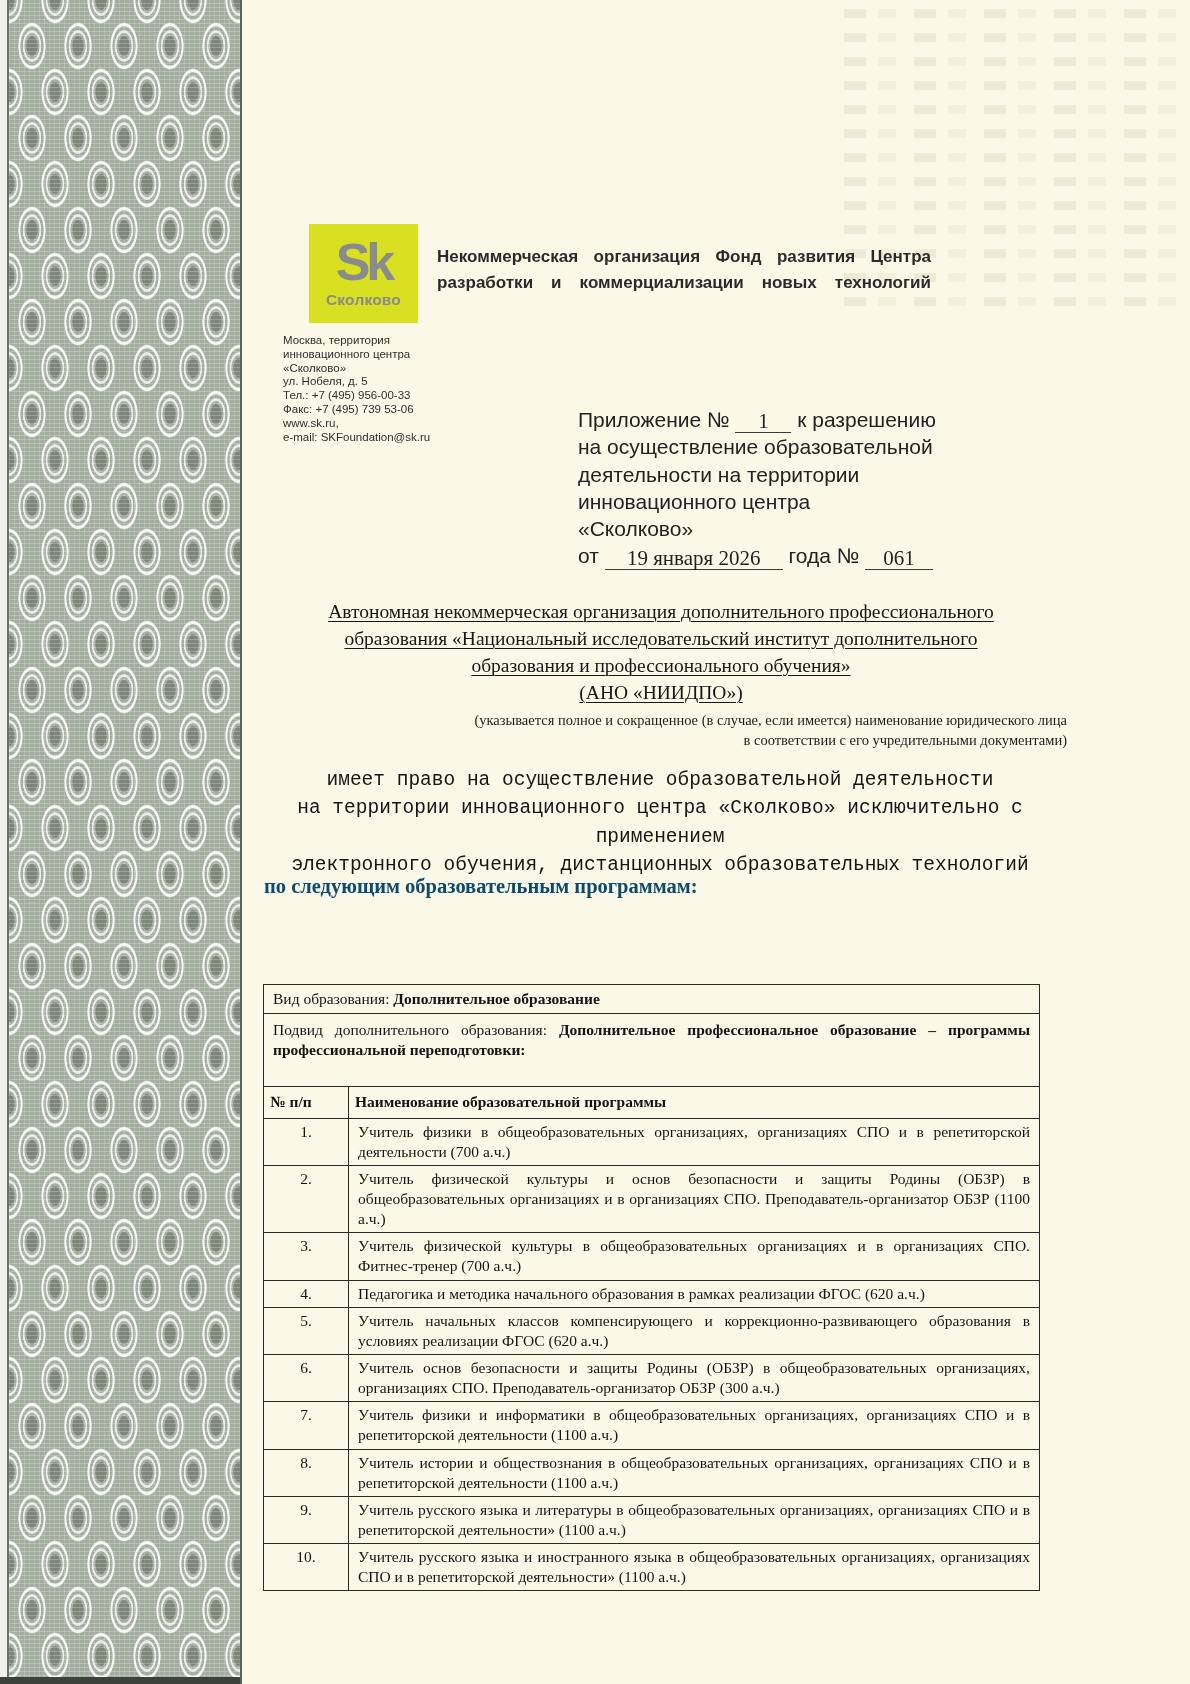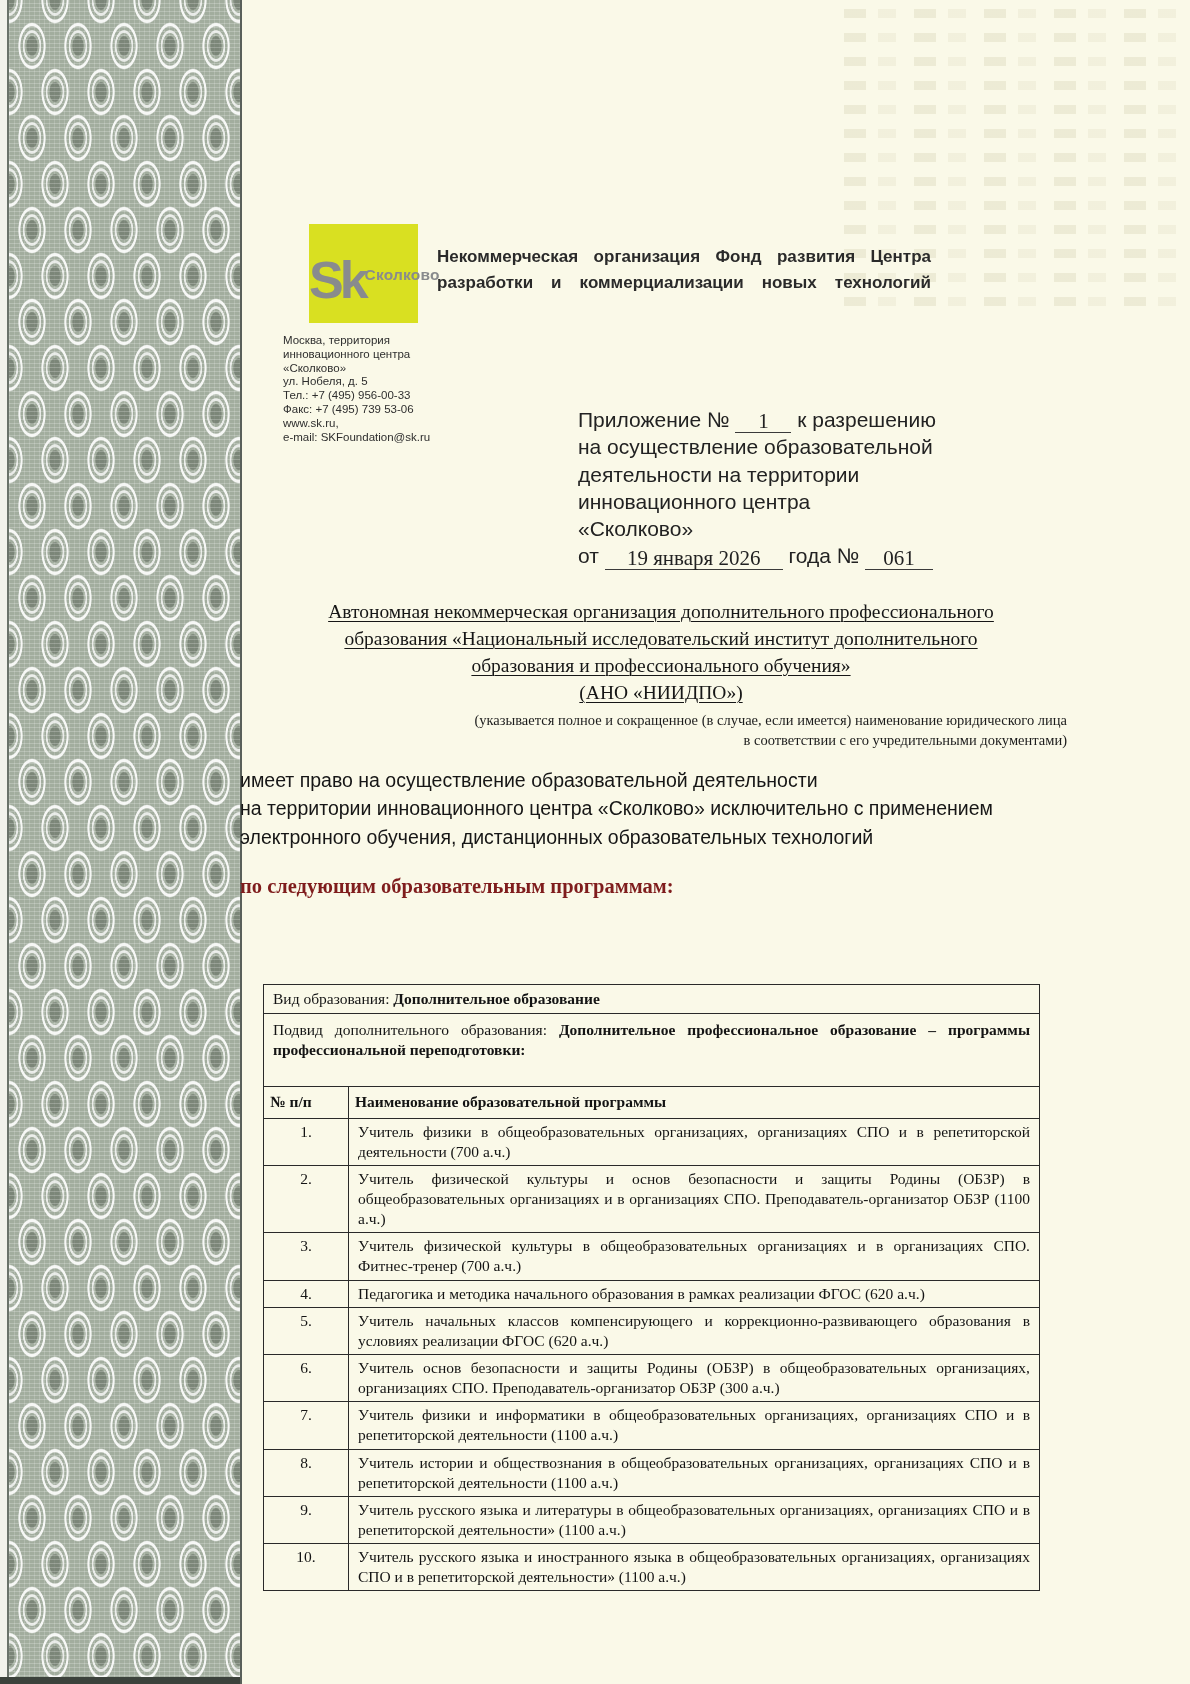--- a/index.html
+++ b/index.html
@@ -41,21 +41,21 @@
     position:absolute;right:6px;top:6px;width:340px;height:300px;
     background-image:
       repeating-linear-gradient(0deg, transparent 0 9px, #faf9e8 9px 24px),
       repeating-linear-gradient(90deg, rgba(168,162,118,.30) 0 22px, transparent 22px 34px, rgba(168,162,118,.18) 34px 52px, transparent 52px 70px);
     opacity:.55;
   }
   
   .logo{
     position:absolute;left:309px;top:224px;width:109px;height:99px;
     background:#d9e021;
-    display:flex;align-items:center;justify-content:flex-start;
+    display:flex;flex-direction:column;align-items:center;justify-content:flex-start;
   }
   .logo .sk{
     font-weight:bold;font-size:52px;line-height:1;letter-spacing:-4px;
     color:#898b8d;margin-top:12px;
   }
   .logo .wordmark{
     font-weight:bold;font-size:15.5px;color:#898b8d;margin-top:3px;letter-spacing:0.2px;
   }
   .head-org{
     position:absolute;left:437px;top:244px;width:494px;
@@ -94,27 +94,28 @@
     text-decoration-thickness:1.3px;
   }
   .org-note{
     position:absolute;left:255px;top:710px;width:812px;
     font-family:"Liberation Serif", serif;
     font-size:14.5px;line-height:1.4;color:#1c1c1c;
     text-align:right;
   }
   .grant{
     position:absolute;left:240px;top:766px;width:840px;
-    font-family:Liberation Sans, sans-serif;
+    font-family:Liberation Mono, monospace;
     font-size:19.5px;line-height:1.45;color:#161616;
+    text-align:center;
   }
   .programs-heading{
-    position:absolute;left:240px;top:875px;width:812px;
-    font-family:"Liberation Serif", serif;
-    font-weight:bold;font-size:20.5px;color:#7f1d1d;
+    position:absolute;left:264px;top:875px;width:812px;
+    font-family:"Liberation Serif", serif;
+    font-weight:bold;font-size:20.5px;color:#0c4a6e;
   }
   
   .programs-table{
     position:absolute;left:263px;top:984px;width:777px;
     border-collapse:collapse;
     font-family:"Liberation Serif", serif;
     font-size:15.5px;line-height:1.3;color:#141414;
   }
   .programs-table td,.programs-table th{
     border:1.5px solid #2a2a2a;

